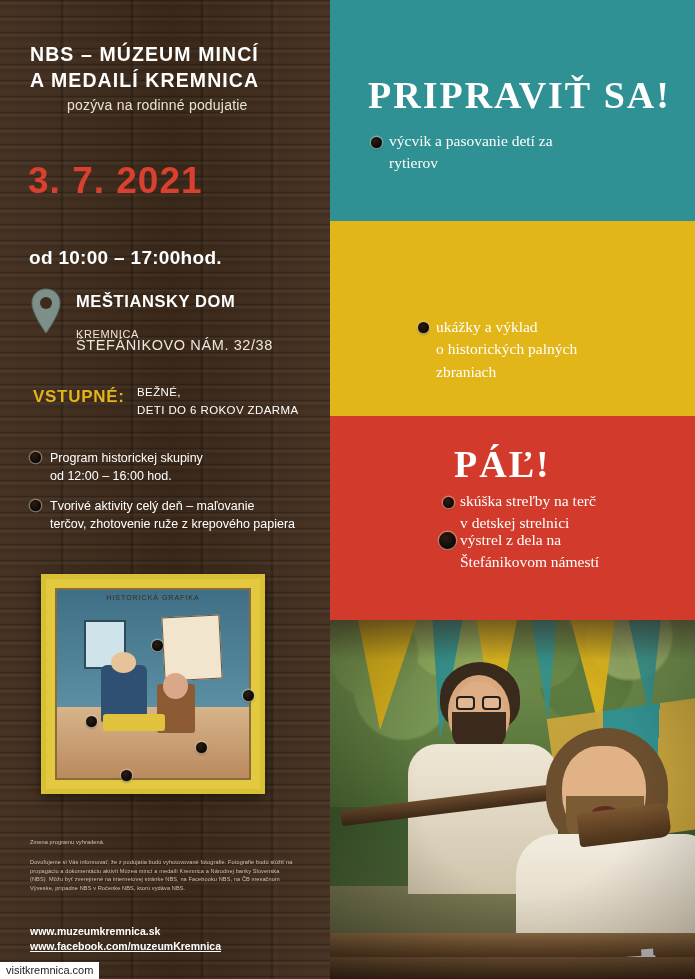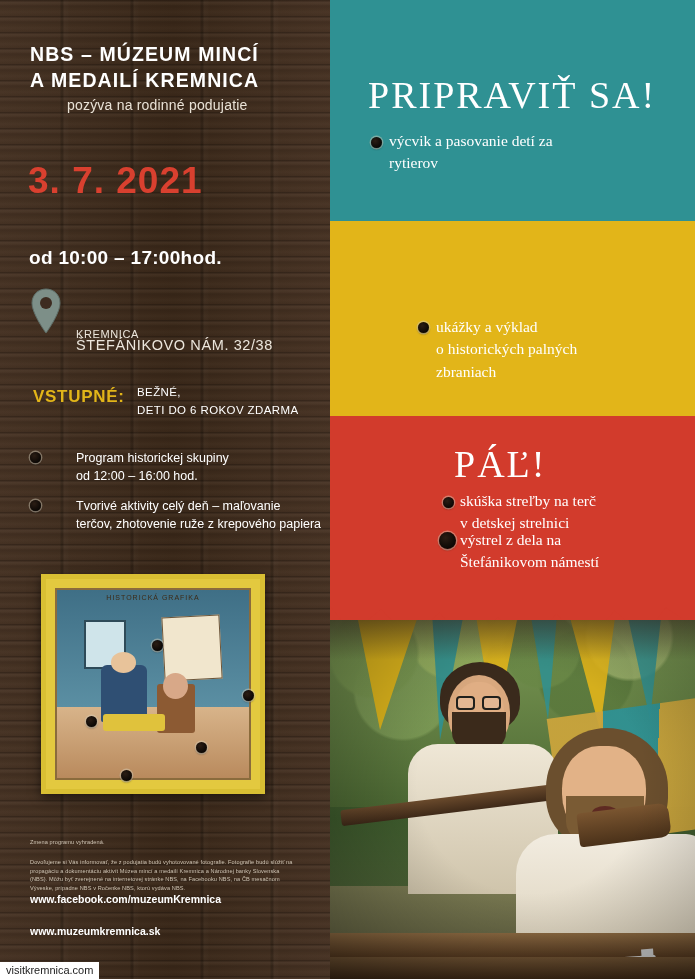--- a/index.html
+++ b/index.html
@@ -124,21 +124,21 @@
   }
   #ticket-value {
     position: absolute; left: 137px; top: 384px;
     font-size: 11.5px;
     line-height: 1.55;
     letter-spacing: 0.4px;
     color: #ffffff;
   }
 
   
-  .bullet-item { position: absolute; color: #fff; margin-left: 26px; }
+  .bullet-item { position: absolute; color: #fff; }
   .hole {
     position: absolute;
     width: 11px; height: 11px;
     border-radius: 50%;
     background: radial-gradient(circle at 38% 35%, #2b1d14 0%, #120c08 55%, #000 100%);
     box-shadow: 0 0 0 1.4px rgba(220,210,190,0.45), 0 1px 2px rgba(0,0,0,0.7);
   }
   #prog1 { left: 50px; top: 450px; width: 250px; font-size: 12.5px; line-height: 1.42; }
   #prog1-hole { left: 30px; top: 452px; }
   #prog2 { left: 50px; top: 498px; width: 280px; font-size: 12.5px; line-height: 1.42; }
@@ -222,35 +222,35 @@
     position: absolute; left: 30px; top: 858px;
     width: 268px;
     font-size: 5.6px; line-height: 1.55;
     color: #cfc4b4; letter-spacing: 0.1px;
   }
   #web1 {
     position: absolute; left: 30px; top: 925px;
     font-size: 10.5px; font-weight: bold; color: #ffffff;
   }
   #web2 {
-    position: absolute; left: 30px; top: 893px;
-    font-size: 10.5px; font-weight: bold; color: #ffffff;
+    position: absolute; left: 30px; top: 940px;
+    font-size: 10.5px; font-weight: bold; color: #ffffff; text-decoration: underline;
   }
   #watermark {
     position: absolute; left: 0; bottom: 0;
     background: #ffffff; color: #222;
     font-size: 11px; padding: 2px 6px 3px 6px;
     font-family: "Liberation Sans", sans-serif;
   }
 
   
   .panel-head {
     position: absolute;
     font-family: "Liberation Serif", serif;
-    font-weight: normal;
+    font-weight: bold;
     color: #ffffff;
     letter-spacing: 2px;
   }
   #head-teal { left: 368px; top: 73px; font-size: 38px; }
   #sub-teal {
     position: absolute; left: 389px; top: 130px; width: 260px;
     font-family: "Liberation Serif", serif;
     font-size: 15.5px; line-height: 1.45; color: #ffffff;
   }
   #hole-teal { left: 371px; top: 137px; }
@@ -468,20 +468,21 @@
 
   <div id="event-date">3. 7. 2021</div>
   <div id="event-time">od 10:00 – 17:00hod.</div>
 
   <div id="pin">
     <svg width="32" height="46" viewBox="0 0 32 46">
       <path d="M16 1 C8 1 2 7 2 15 C2 26 16 45 16 45 C16 45 30 26 30 15 C30 7 24 1 16 1 Z" fill="#7d8f88" stroke="#5f6f69" stroke-width="1"></path>
       <circle cx="16" cy="15" r="6" fill="#3d2b20"></circle>
     </svg>
   </div>
+  <div id="loc-name">MEŠTIANSKY DOM</div>
   <div id="loc-street">ŠTEFÁNIKOVO NÁM. 32/38</div>
   <div id="loc-city">KREMNICA</div>
 
   <div id="ticket-label">VSTUPNÉ:</div>
   <div id="ticket-value" style="white-space: pre-line;">BEŽNÉ,
 DETI DO 6 ROKOV ZDARMA</div>
 
   <div class="hole" id="prog1-hole"></div>
   <div class="bullet-item" id="prog1" style="white-space: pre-line;">Program historickej skupiny
 od 12:00 – 16:00 hod.</div>

